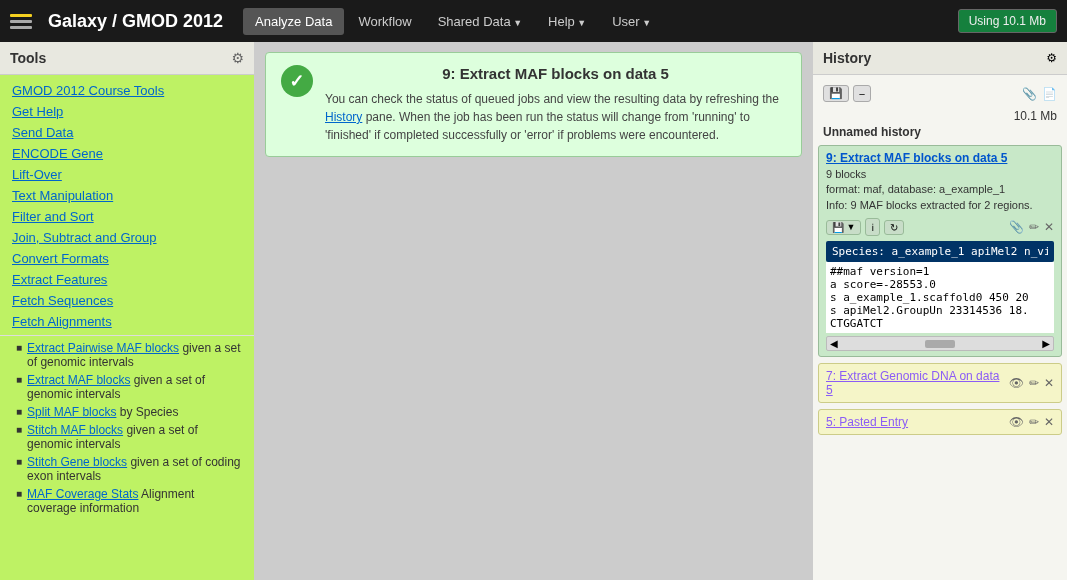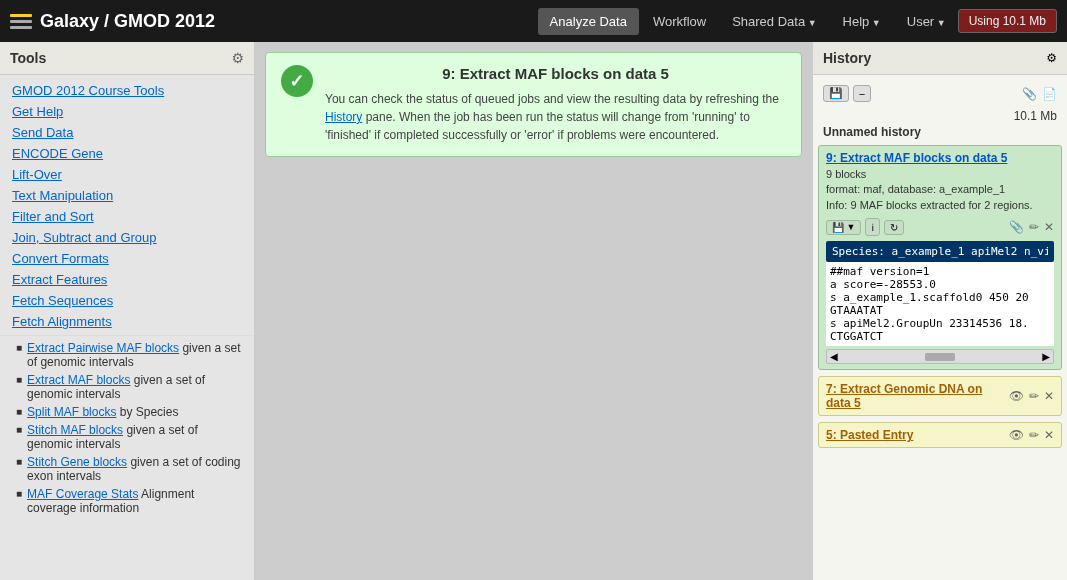--- a/index.html
+++ b/index.html
@@ -13,56 +13,56 @@
       align-items: center;
       padding: 0 10px;
     }
     #navbar .brand {
       color: #fff;
       font-size: 18px;
       font-weight: bold;
       margin-right: 20px;
       display: flex;
       align-items: center;
-      gap: 8px;
+      gap: 16px;
     }
     #navbar .brand .logo-icon {
       width: 22px; height: 16px;
       display: flex; flex-direction: column; gap: 3px; justify-content: center;
     }
     #navbar .brand .logo-icon span {
       display: block; height: 3px; background: #fff; border-radius: 1px;
     }
     #navbar .brand .logo-icon span:first-child { background: #f5d020; }
     #navbar .brand .logo-icon span:nth-child(2) { background: #aaa; }
     #navbar .brand .logo-icon span:nth-child(3) { background: #aaa; }
     .nav-menu {
-      display: flex; align-items: center; gap: 2px; flex: 1; justify-content: flex-end;
+      display: flex; align-items: center; gap: 2px; flex: 1;
     }
     .nav-item {
       color: #ccc; padding: 6px 12px; cursor: pointer; border-radius: 3px;
       font-size: 13px;
     }
     .nav-item.active { background: #555; color: #fff; }
     .nav-item.has-arrow::after { content: ' ▼'; font-size: 9px; }
     .nav-usage {
-      background: #7f1d1d; color: #eee; padding: 4px 10px; border-radius: 3px;
+      background: #15803d; color: #eee; padding: 4px 10px; border-radius: 3px;
       font-size: 12px; border: 1px solid #666;
     }
 
     
     #main {
       display: flex;
       height: calc(580px - 42px);
     }
 
     
     #sidebar {
       width: 255px;
-      background: #e5e5e5;
+      background: #bef264;
       border-right: 1px solid #ccc;
       display: flex;
       flex-direction: column;
       overflow: hidden;
     }
     #sidebar-header {
       display: flex; align-items: center; justify-content: space-between;
       padding: 8px 10px;
       background: #e8e8e0;
       border-bottom: 1px solid #ccc;
@@ -197,21 +197,21 @@
       background: #ddd; border: 1px solid #bbb; border-radius: 2px;
       padding: 1px 3px; margin-top: 3px;
     }
     .scroll-thumb { width: 30px; height: 8px; background: #aaa; border-radius: 2px; }
 
     .history-item-yellow {
       background: #f5f5c8; border: 1px solid #cccc88; border-radius: 3px;
       margin-bottom: 6px; padding: 5px 7px;
     }
     .history-item-yellow .item-title {
-      color: #a16207; font-size: 12px; font-weight: bold; text-decoration: underline; cursor: pointer;
+      color: #8b5cf6; font-size: 12px; font-weight: normal; text-decoration: underline; cursor: pointer;
     }
   </style>
 </head>
 <body>
 
 <div id="navbar">
   <div class="brand">
     <div class="logo-icon">
       <span></span>
         <span></span>
@@ -334,21 +334,20 @@
           </div>
         </div>
 
         <div class="species-box">
           <div class="species-header">Species: a_example_1 apiMel2 n_vitr</div>
         </div>
         <div class="code-lines">
           <div class="code-line">##maf version=1</div>
           <div class="code-line">a score=-28553.0</div>
           <div class="code-line">s a_example_1.scaffold0    450 20</div>
-          <div class="code-line">GTAAATAT</div>
           <div class="code-line">s apiMel2.GroupUn     23314536 18.</div>
           <div class="code-line">CTGGATCT</div>
         </div>
         <div class="history-scroll-bar">
           <span style="font-size:10px;">◀</span>
           <div class="scroll-thumb"></div>
           <span style="font-size:10px;">▶</span>
         </div>
       </div>
 

